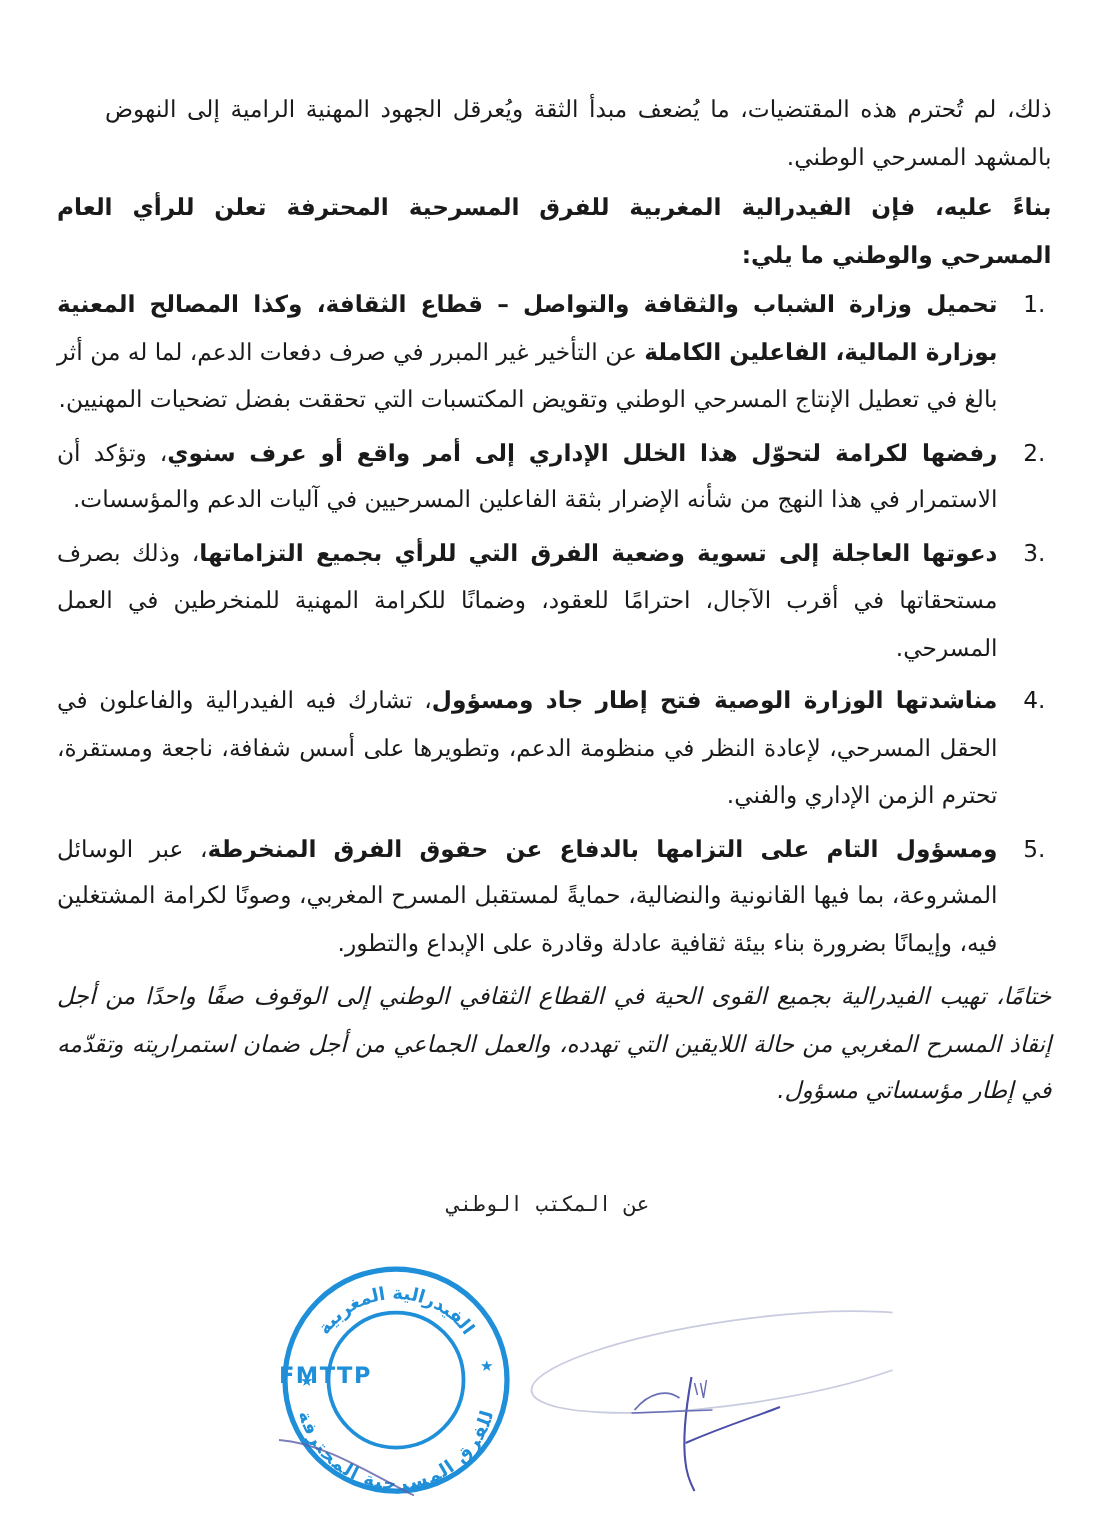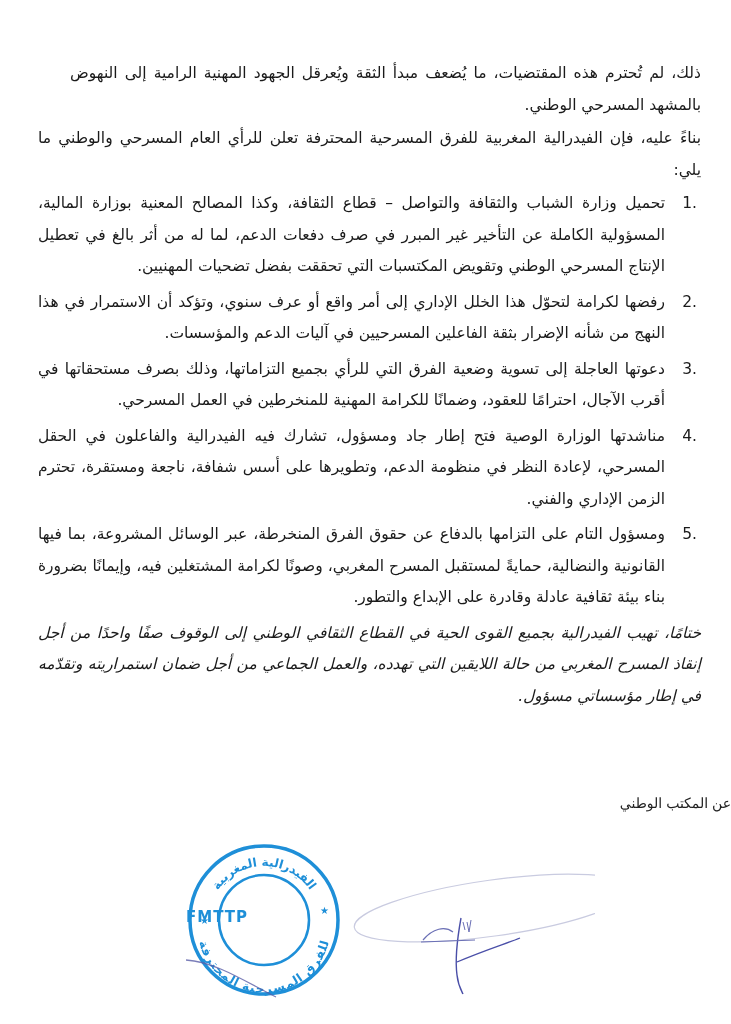--- a/index.html
+++ b/index.html
@@ -24,21 +24,21 @@
       text-align: justify;
       font-size: 15.5px;
       line-height: 31.5px;
     }
     .para {
       margin: 0;
       text-align: justify;
       text-align-last: right;
     }
     .intro { margin-bottom: 2px; margin-left: 32px; }
-    .bold { font-weight: normal; }
+    .bold { font-weight: bold; }
     ol.items {
       list-style: none;
       margin: 2px 0 2px 0;
       padding: 0;
     }
     ol.items li {
       position: relative;
       padding-right: 36px;
       margin: 0 0 4px 0;
       text-align: justify;
@@ -50,23 +50,23 @@
       top: 0;
       direction: ltr;
       font-weight: normal;
     }
     .closing { margin-top: 2px; font-style: italic; }
     .signoff {
       position: absolute;
       top: 795px;
       left: 0;
       right: 0;
-      text-align: right;
+      text-align: center;
       direction: rtl;
-      font-family: Liberation Sans, sans-serif;
+      font-family: Liberation Mono, monospace;
       font-size: 14px;
       color: #222;
     }
     .stamp {
       position: absolute;
       left: 186px;
       top: 842px;
       width: 156px;
       height: 156px;
     }
@@ -92,21 +92,21 @@
 </head>
 <body>
 
 <div class="page">
   <p class="para intro">ذلك، لم تُحترم هذه المقتضيات، ما يُضعف مبدأ الثقة ويُعرقل الجهود المهنية الرامية إلى النهوض بالمشهد المسرحي الوطني.</p>
   <p class="para bold">بناءً عليه، فإن الفيدرالية المغربية للفرق المسرحية المحترفة تعلن للرأي العام المسرحي والوطني ما يلي:</p>
 
   <ol class="items">
     <li>
       <span class="num">1.</span>
-      <span class="bold">تحميل وزارة الشباب والثقافة والتواصل – قطاع الثقافة، وكذا المصالح المعنية بوزارة المالية، المسؤولية الكاملة</span><span> عن التأخير غير المبرر في صرف دفعات الدعم، لما له من أثر بالغ في تعطيل الإنتاج المسرحي الوطني وتقويض المكتسبات التي تحققت بفضل تضحيات المهنيين.</span>
+      <span class="bold">تحميل وزارة الشباب والثقافة والتواصل – قطاع الثقافة، وكذا المصالح المعنية بوزارة المالية، الفاعلين الكاملة</span><span> عن التأخير غير المبرر في صرف دفعات الدعم، لما له من أثر بالغ في تعطيل الإنتاج المسرحي الوطني وتقويض المكتسبات التي تحققت بفضل تضحيات المهنيين.</span>
     </li>
     <li>
       <span class="num">2.</span>
       <span class="bold">رفضها لكرامة لتحوّل هذا الخلل الإداري إلى أمر واقع أو عرف سنوي</span><span>، وتؤكد أن الاستمرار في هذا النهج من شأنه الإضرار بثقة الفاعلين المسرحيين في آليات الدعم والمؤسسات.</span>
     </li>
     <li>
       <span class="num">3.</span>
       <span class="bold">دعوتها العاجلة إلى تسوية وضعية الفرق التي للرأي بجميع التزاماتها</span><span>، وذلك بصرف مستحقاتها في أقرب الآجال، احترامًا للعقود، وضمانًا للكرامة المهنية للمنخرطين في العمل المسرحي.</span>
     </li>
     <li>

